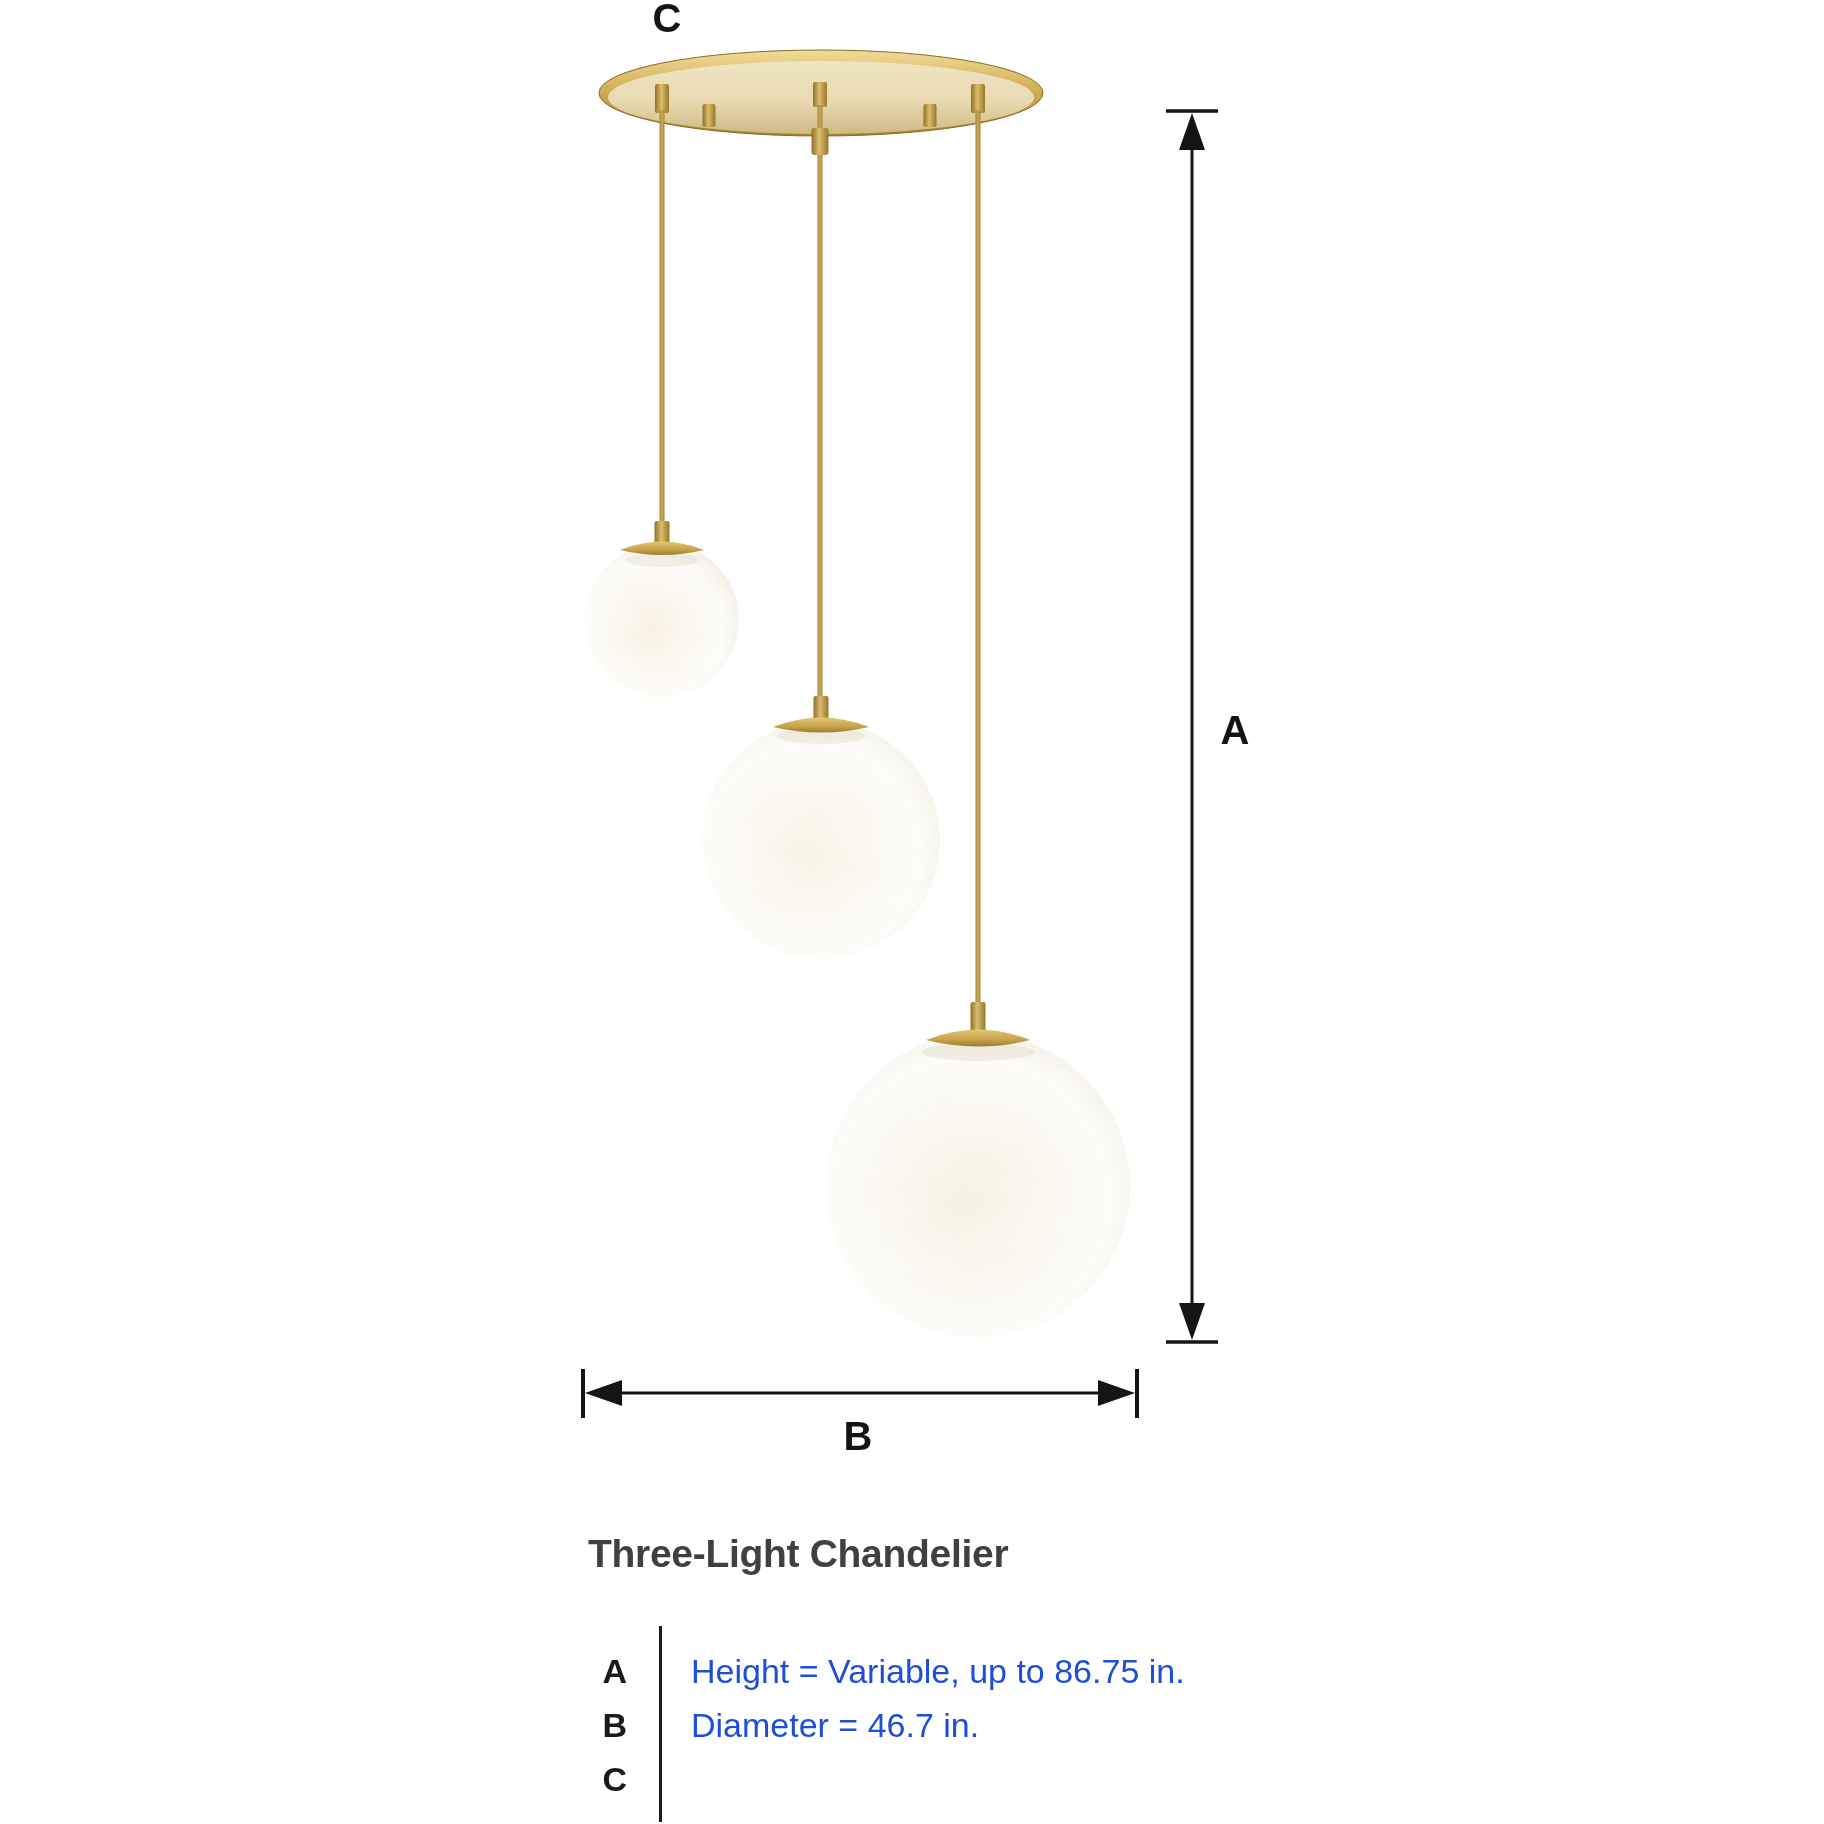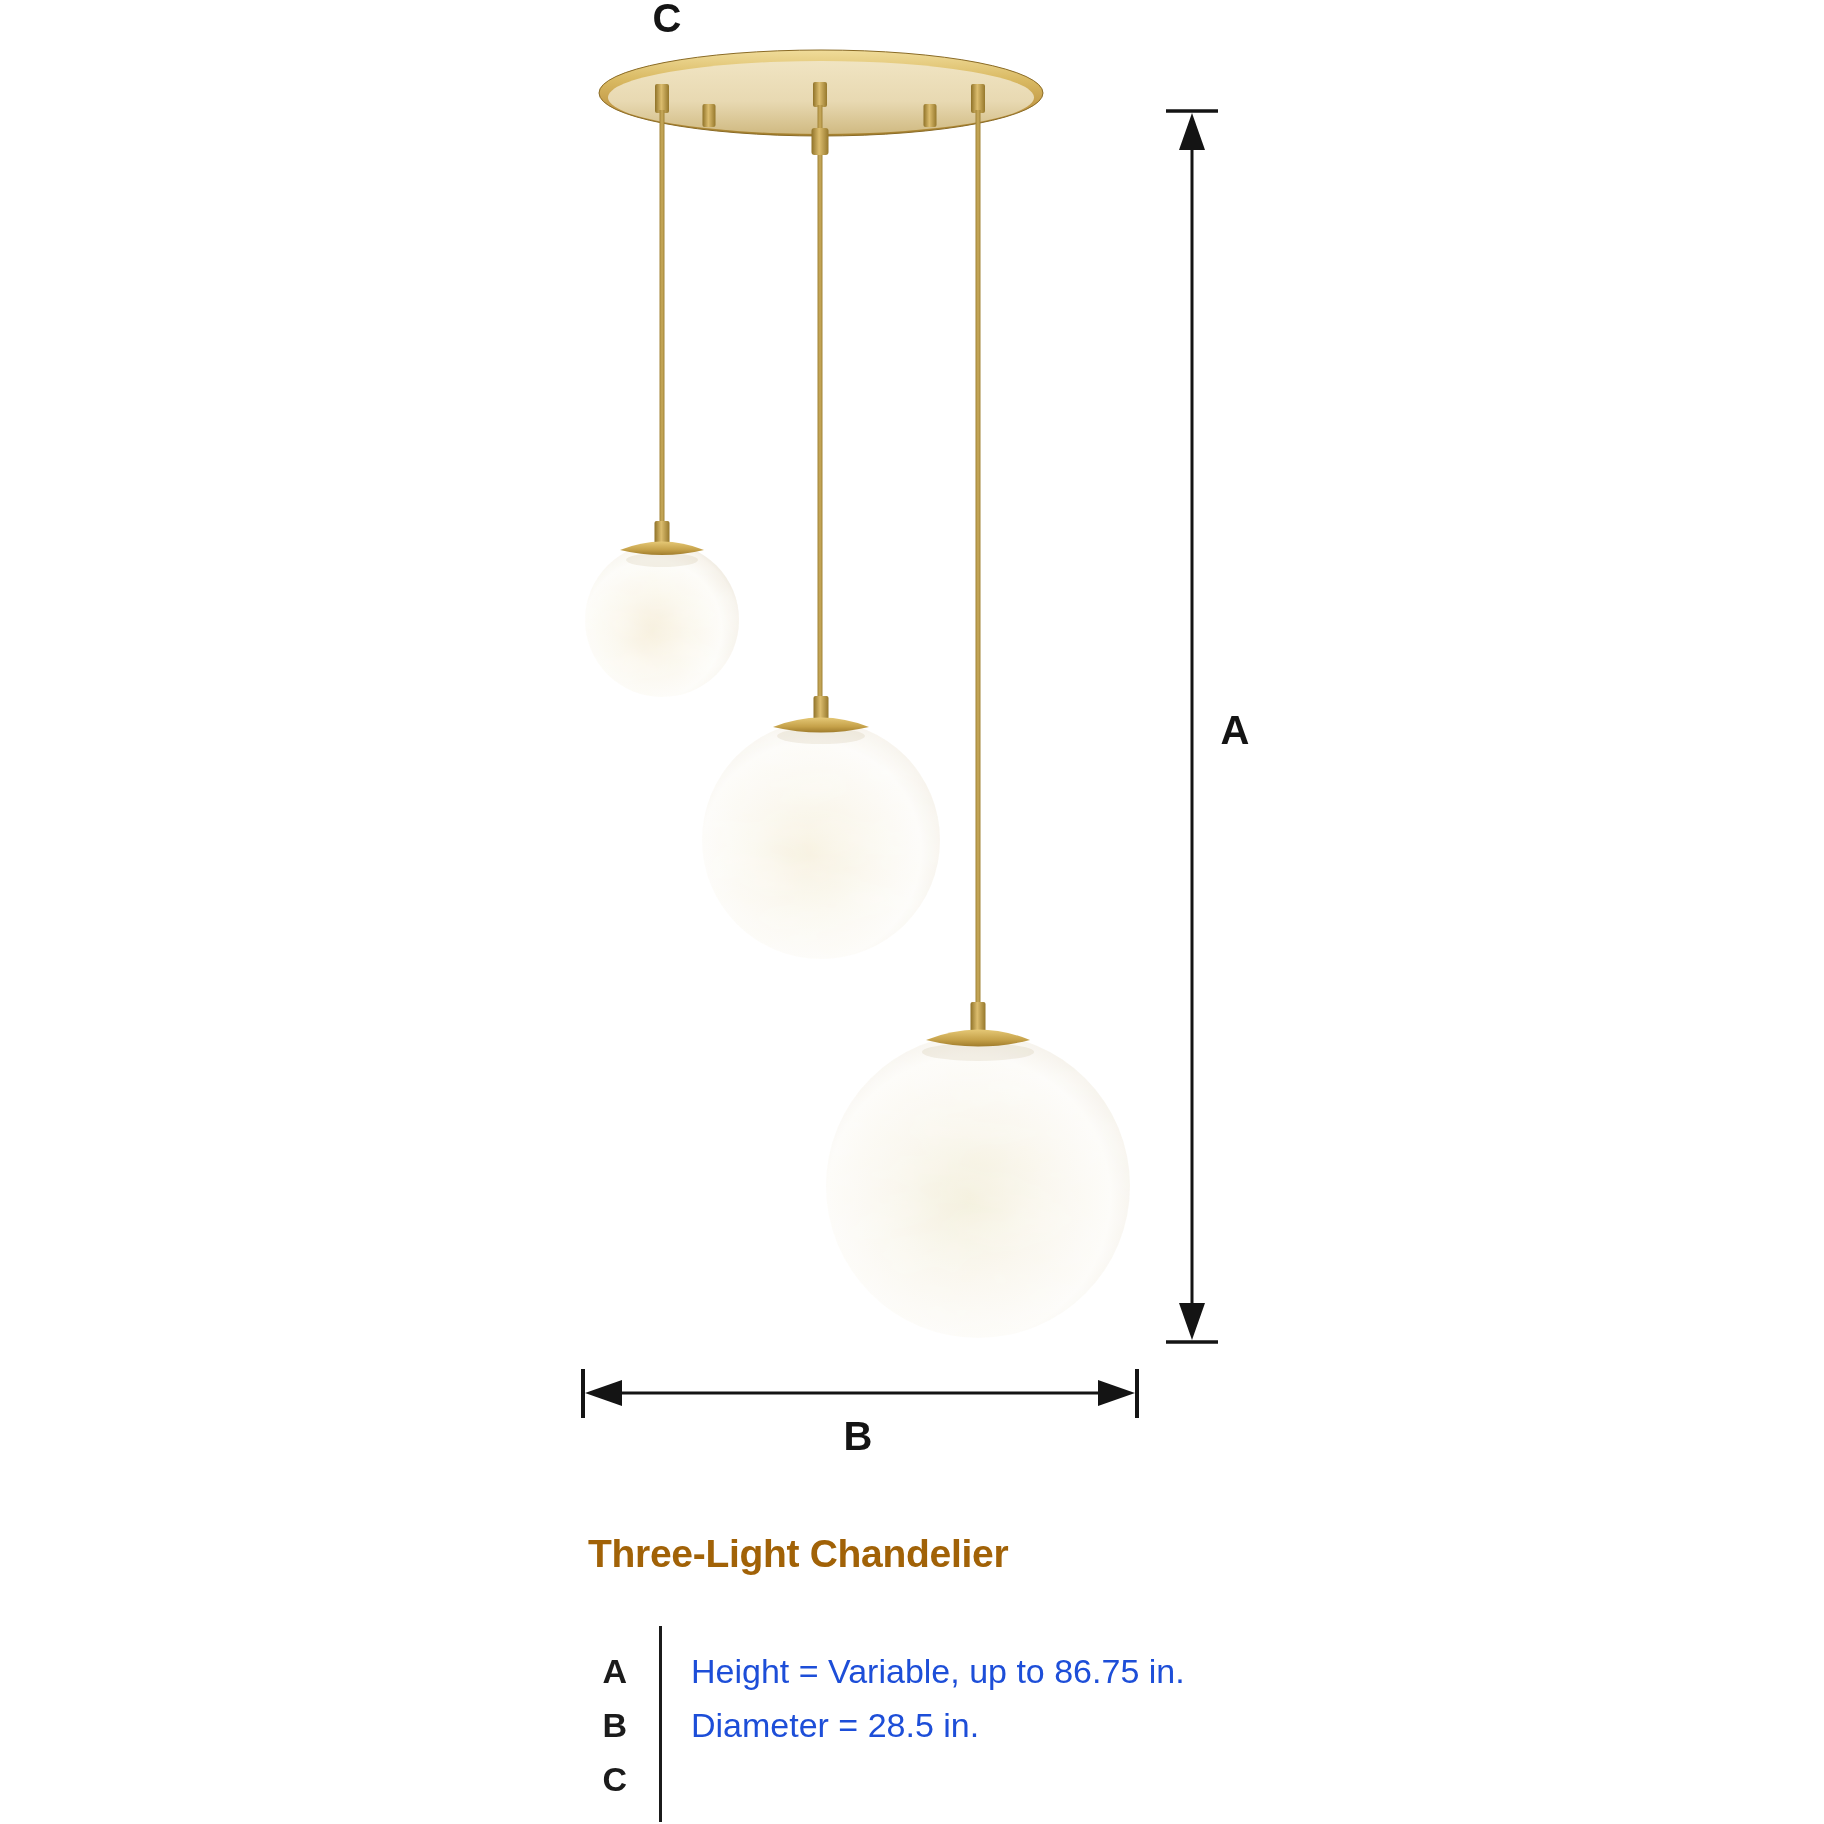--- a/index.html
+++ b/index.html
@@ -16,21 +16,21 @@
     font-weight:bold;
     font-size:40px;
     fill:#141414;
   }
   #product-title{
     position:absolute;
     left:588px;top:1532px;
     font-size:39px;
     font-weight:bold;
     letter-spacing:-0.3px;
-    color:#a16207;
+    color:#404040;
     white-space:nowrap;
   }
   #legend{
     position:absolute;
     left:560px;top:1626px;
     width:760px;height:196px;
     padding-top:18px;
     box-sizing:border-box;
   }
   #legend .divider{
@@ -201,21 +201,21 @@
   <div id="legend">
     <div class="divider"></div>
 
     <div class="legend-row">
       <span class="legend-letter">A</span>
       <span class="legend-text">Height = Variable, up to 86.75 in.</span>
     </div>
 
     <div class="legend-row">
       <span class="legend-letter">B</span>
-      <span class="legend-text">Diameter = 28.5 in.</span>
+      <span class="legend-text">Diameter = 46.7 in.</span>
     </div>
 
     <div class="legend-row">
       <span class="legend-letter">C</span>
     </div>
   </div>
 
 </div>
 
 </body></html>

